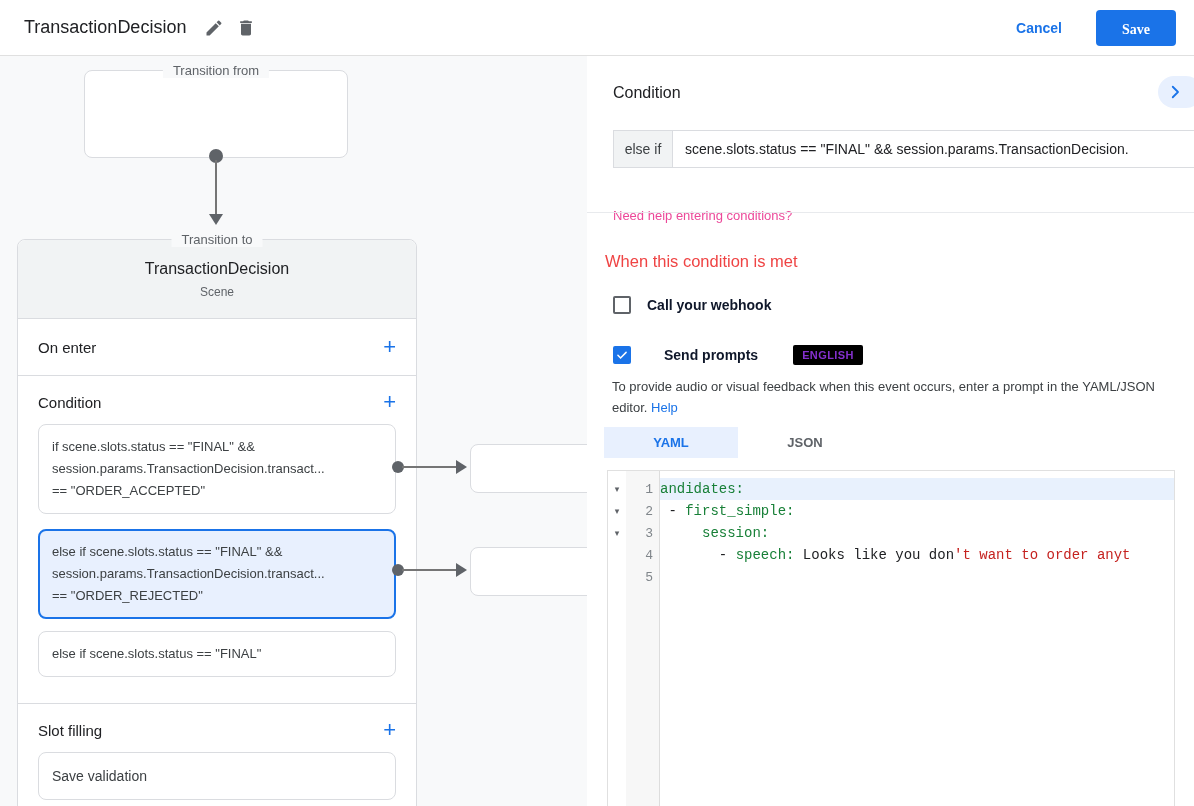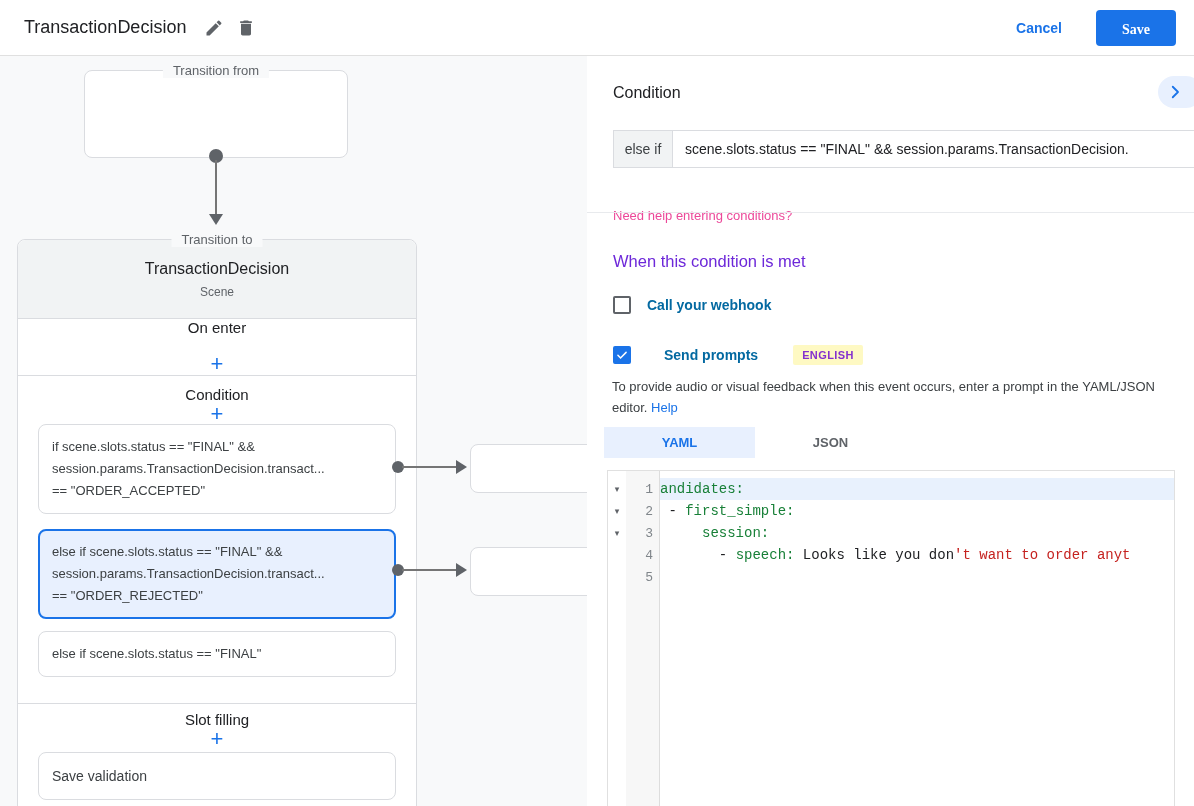--- a/index.html
+++ b/index.html
@@ -34,38 +34,38 @@
   .v-arrowhead { position:absolute; left:209px; top:158px; width:0; height:0;
                  border-left:7px solid transparent; border-right:7px solid transparent; border-top:11px solid #5f6368; }
 
   .scene-card { position:absolute; left:17px; top:183px; width:400px; height:640px; background:#fff;
                 border:1px solid #dadce0; border-radius:8px 8px 0 0; }
   .scene-header { height:79px; background:#f1f3f4; border-bottom:1px solid #dadce0; border-radius:8px 8px 0 0;
                   text-align:center; padding-top:20px; }
   .scene-title { font-size:16px; color:#202124; }
   .scene-subtitle { font-size:12px; color:#5f6368; margin-top:7px; }
 
-  .section-row { display:flex; align-items:center; justify-content:space-between; padding:0 20px;flex-direction:column; }
+  .section-row { display:flex; align-items:center; justify-content:space-between; padding:0 20px; }
   .on-enter-row { height:57px; border-bottom:1px solid #dadce0; }
   .section-label { font-size:15px; color:#202124; }
   .plus-btn { background:none; border:none; color:#1a73e8; font-size:22px; line-height:22px; cursor:pointer;
               font-family:"Liberation Sans", sans-serif; font-weight:400; }
 
   .condition-section { padding-top:10px; border-bottom:1px solid #dadce0; padding-bottom:26px; }
   .cond-header { height:32px; margin-bottom:6px; }
   .cards-wrap { padding:0 20px; display:flex; flex-direction:column; }
   .cond-card { width:358px; border:1px solid #dadce0; border-radius:8px; background:#fff;
                padding:11px 13px; font-size:13px; line-height:22px; color:#3c4043; cursor:pointer; }
   .cond-card + .cond-card { margin-top:15px; }
   .cond-card.selected { background:#e8f0fe; border:2px solid #1a73e8; padding:10px 12px; }
   .cond-card.selected + .cond-card { margin-top:12px; }
   .cond-line { white-space:nowrap; overflow:hidden; }
 
   .slot-section { padding-top:10px; }
-  .slot-header { height:32px; margin-bottom:6px;justify-content:center; }
+  .slot-header { height:32px; margin-bottom:6px; }
   .slot-card { margin:0 20px; width:358px; height:48px; border:1px solid #dadce0; border-radius:8px;
                background:#fff; display:flex; align-items:center; padding:0 13px; font-size:14px; color:#3c4043; cursor:pointer; }
 
   
   .h-dot { position:absolute; width:12px; height:12px; border-radius:50%; background:#5f6368; }
   .h-line { position:absolute; height:2px; background:#757575; }
   .h-arrowhead { position:absolute; width:0; height:0; border-top:7px solid transparent;
                  border-bottom:7px solid transparent; border-left:11px solid #5f6368; }
   .target-box { position:absolute; left:470px; width:130px; height:49px; background:#fff;
                 border:1px solid #dadce0; border-radius:8px; }
@@ -79,37 +79,37 @@
 
   .cond-input-group { position:absolute; left:26px; top:74px; width:636px; height:38px;
                       border:1px solid #dadce0; display:flex; background:#be185d; }
   .cond-prefix { width:59px; background:#f1f3f4; border-right:1px solid #dadce0; display:flex;
                  align-items:center; justify-content:center; font-size:14px; color:#3c4043; }
   .cond-input { flex:1; border:none; outline:none; font-size:14px; color:#202124; padding:0 12px;
                 font-family:"Liberation Sans", sans-serif; background:#fff; }
   .help-link { position:absolute; left:26px; top:122px; font-size:13px; color:#ec4899; text-decoration:none;margin-top:30px; }
   .panel-divider { position:absolute; left:0; top:156px; width:607px; height:1px; background:#e8eaed; }
 
-  .when-heading { position:absolute; left:26px; top:196px; font-size:16.5px; color:#6d28d9; }
+  .when-heading { position:absolute; left:18px; top:196px; font-size:16.5px; color:#ef4444; }
 
   .check-row { position:absolute; left:26px; display:flex; align-items:center; gap:16px; }
   .webhook-row { top:240px; }
   .prompts-row { top:289px;gap:33px; }
   .checkbox { width:18px; height:18px; border:2px solid #5f6368; border-radius:2px; background:#fff; cursor:pointer; }
   .checkbox.checked { border-color:#1a73e8; background:#1a73e8; display:flex; align-items:center; justify-content:center; }
   .checkbox.checked svg { width:14px; height:14px; stroke:#fff; fill:none; stroke-width:2.6px; }
-  .check-label { font-size:14px; font-weight:700; color:#0369a1; }
-  .lang-badge { background:#fef9c3; color:#8430ce; font-size:11px; font-weight:700; letter-spacing:0.4px;
+  .check-label { font-size:14px; font-weight:700; color:#0f172a; }
+  .lang-badge { background:#000000; color:#8430ce; font-size:11px; font-weight:700; letter-spacing:0.4px;
                 padding:4px 9px; border-radius:2px; margin-left:2px; }
 
   .helper-text { position:absolute; left:25px; top:320px; width:550px; font-size:13px; color:#3c4043; line-height:21px; }
   .helper-link { color:#1a73e8; text-decoration:none; cursor:pointer; }
 
   .tabs { position:absolute; left:17px; top:371px; display:flex; }
-  .tab { width:151px; height:31px; display:flex; align-items:center; justify-content:center;
+  .tab { width:134px; height:31px; display:flex; align-items:center; justify-content:center;
          font-size:13px; font-weight:700; color:#5f6368; cursor:pointer; }
   .tab.active { background:#e8f0fe; color:#1a73e8; }
 
   
   .editor { position:absolute; left:20px; top:414px; width:568px; height:400px; border:1px solid #e0e0e0;
             background:#fff; overflow:hidden; }
   .gutter-bg { position:absolute; left:18px; top:0; width:34px; height:100%; background:#f7f7f7;
                border-right:1px solid #ddd; }
   .code-rows { position:relative; padding-top:7px; }
   .code-row { display:flex; height:22px; align-items:center; }

